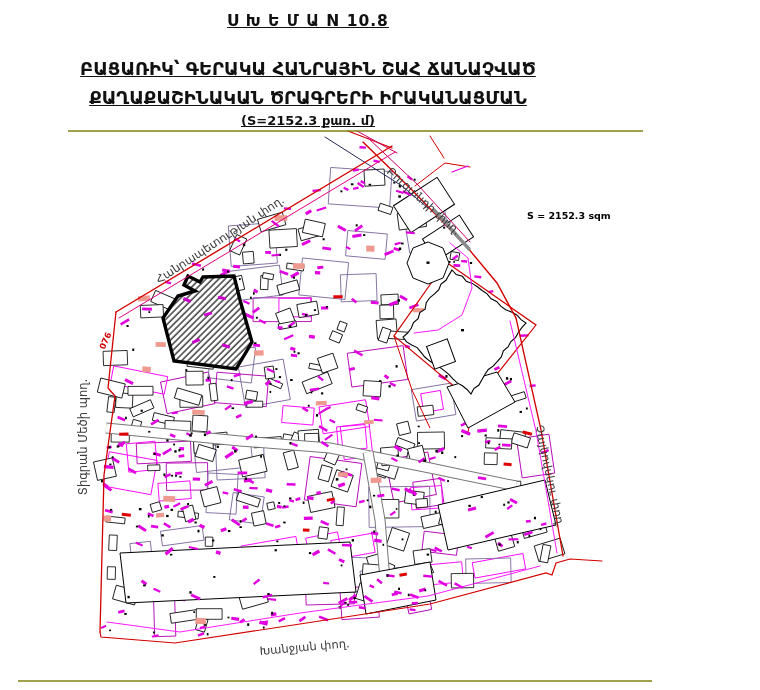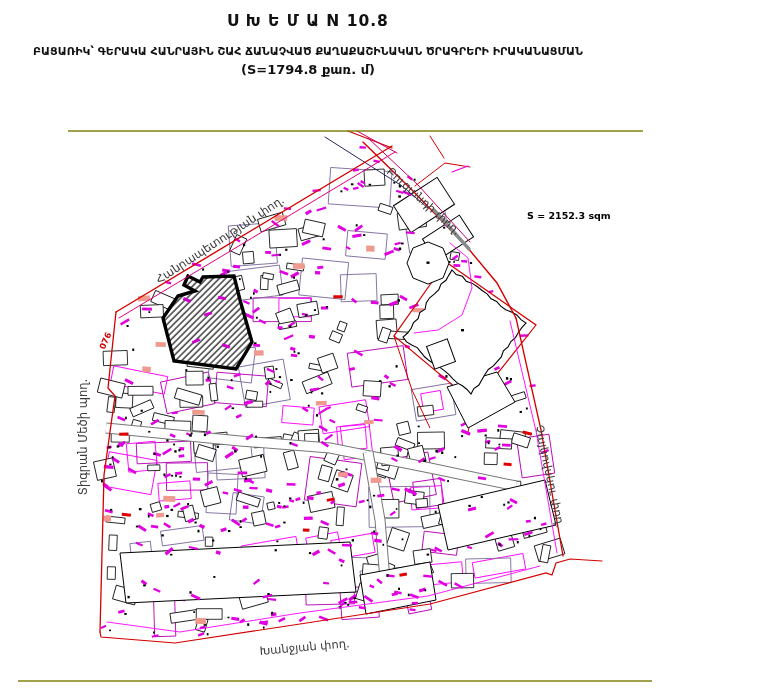--- a/index.html
+++ b/index.html
@@ -1,32 +1,32 @@
 <!DOCTYPE html>
 <html><head>
 <meta charset="utf-8">
 <style>
   html,body{margin:0;padding:0;background:#ffffff;}
   body{width:760px;height:690px;position:relative;overflow:hidden;
        font-family:"DejaVu Sans",sans-serif;color:#111;}
-  .hdr{position:absolute;top:0;left:0;width:616px;text-align:center;z-index:2;}
+  .hdr{position:absolute;top:0;left:0;width:616px;text-align:center;z-index:2;text-decoration:underline;}
   .hdr .title{font-size:15.5px;font-weight:bold;margin-top:12px;letter-spacing:1px;}
-  .hdr .sub{font-size:11px;font-weight:bold;line-height:1.62;margin-top:13px;}
+  .hdr .sub{font-size:18px;font-weight:bold;line-height:1.62;margin-top:24px;}
   .hdr .area{font-size:13px;font-weight:bold;margin-top:1px;}
   svg.map{position:absolute;top:0;left:0;z-index:1;}
 </style>
 </head>
 <body>
 
 <div class="hdr">
   <div class="title"><span>Ս Խ Ե Մ Ա N 10.8</span></div>
   <div class="sub">
     <div>ԲԱՑԱՌԻԿ՝ ԳԵՐԱԿԱ ՀԱՆՐԱՅԻՆ ՇԱՀ ՃԱՆԱՉՎԱԾ ՔԱՂԱՔԱՇԻՆԱԿԱՆ ԾՐԱԳՐԵՐԻ ԻՐԱԿԱՆԱՑՄԱՆ</div>
   </div>
-  <div class="area">(S=1794.8 քառ. մ)</div>
+  <div class="area">(S=2152.3 քառ. մ)</div>
 </div>
 
 <svg class="map" width="760" height="690" viewBox="0 0 760 690">
   <defs>
     <pattern id="hatchp" width="4.5" height="4.5" patternUnits="userSpaceOnUse" patternTransform="rotate(45)">
       <rect width="4.5" height="4.5" fill="#ffffff"></rect>
       <line x1="1" y1="0" x2="1" y2="4.5" stroke="#111" stroke-width="1.2"></line>
     </pattern>
   </defs>
 

